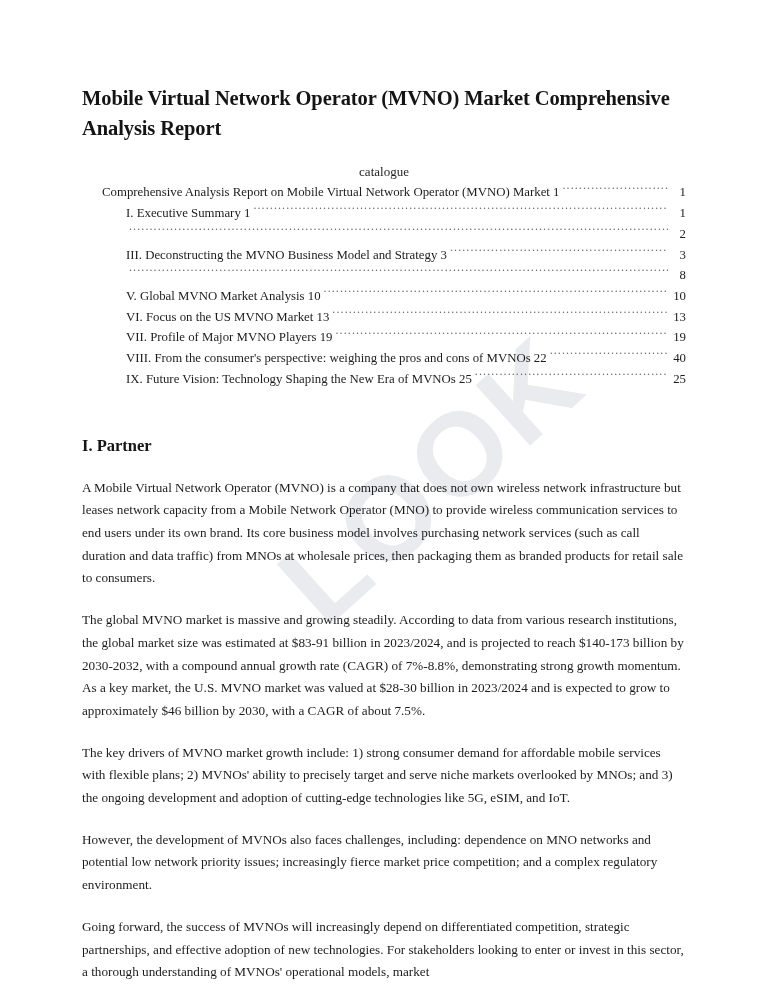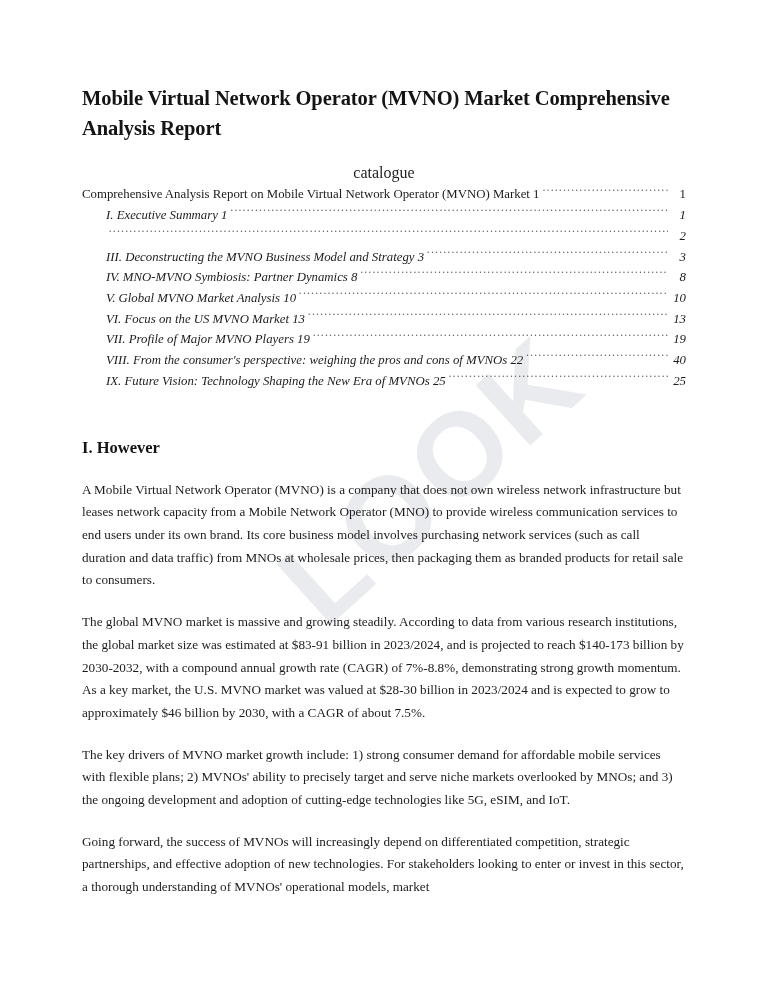--- a/index.html
+++ b/index.html
@@ -60,39 +60,40 @@
     font-size: 20.5px;
     font-weight: bold;
     line-height: 1.45;
     letter-spacing: -0.1px;
     color: #141414;
   }
 
   
   .catalogue-label {
     text-align: center;
-    font-size: 16px;
+    font-size: 13px;
     margin-top: 21px;
     color: #1f1f1f;
   }
 
   
   .toc {
     margin-top: 2px;
+    margin-left: 20px;
   }
   .toc-row {
     display: flex;
     align-items: baseline;
     font-size: 12.8px;
     line-height: 1.62;
     color: #1c1c1c;
     white-space: nowrap;
   }
   .toc-row.level-0 { padding-left: 0; }
-  .toc-row.level-1 { padding-left: 24px; font-style: italic; }
+  .toc-row.level-1 { padding-left: 24px; }
 
   .toc-label {
     flex: 0 0 auto;
   }
   .toc-dots {
     flex: 1 1 auto;
     overflow: hidden;
     margin: 0 1px 0 3px;
     position: relative;
     height: 1em;
@@ -165,21 +166,20 @@
         <div class="toc-row level-1">
           <span class="toc-dots"></span>
           <span class="toc-page">2</span>
         </div>
         <div class="toc-row level-1">
           <span class="toc-label">III. Deconstructing the MVNO Business Model and Strategy 3</span>
           <span class="toc-dots"></span>
           <span class="toc-page">3</span>
         </div>
         <div class="toc-row level-1">
-          <span class="toc-label">IV. MNO-MVNO Symbiosis: Partner Dynamics 8</span>
           <span class="toc-dots"></span>
           <span class="toc-page">8</span>
         </div>
         <div class="toc-row level-1">
           <span class="toc-label">V. Global MVNO Market Analysis 10</span>
           <span class="toc-dots"></span>
           <span class="toc-page">10</span>
         </div>
         <div class="toc-row level-1">
           <span class="toc-label">VI. Focus on the US MVNO Market 13</span>
@@ -196,23 +196,24 @@
           <span class="toc-dots"></span>
           <span class="toc-page">40</span>
         </div>
         <div class="toc-row level-1">
           <span class="toc-label">IX. Future Vision: Technology Shaping the New Era of MVNOs 25</span>
           <span class="toc-dots"></span>
           <span class="toc-page">25</span>
         </div>
       </div>
 
-    <h2 class="section-heading">I. However</h2>
+    <h2 class="section-heading">I. Partner</h2>
 
     <div id="abstract-container">
         <p class="body-para">A Mobile Virtual Network Operator (MVNO) is a company that does not own wireless network infrastructure but leases network capacity from a Mobile Network Operator (MNO) to provide wireless communication services to end users under its own brand. Its core business model involves purchasing network services (such as call duration and data traffic) from MNOs at wholesale prices, then packaging them as branded products for retail sale to consumers.</p>
         <p class="body-para">The global MVNO market is massive and growing steadily. According to data from various research institutions, the global market size was estimated at $83-91 billion in 2023/2024, and is projected to reach $140-173 billion by 2030-2032, with a compound annual growth rate (CAGR) of 7%-8.8%, demonstrating strong growth momentum. As a key market, the U.S. MVNO market was valued at $28-30 billion in 2023/2024 and is expected to grow to approximately $46 billion by 2030, with a CAGR of about 7.5%.</p>
         <p class="body-para">The key drivers of MVNO market growth include: 1) strong consumer demand for affordable mobile services with flexible plans; 2) MVNOs' ability to precisely target and serve niche markets overlooked by MNOs; and 3) the ongoing development and adoption of cutting-edge technologies like 5G, eSIM, and IoT.</p>
+        <p class="body-para">However, the development of MVNOs also faces challenges, including: dependence on MNO networks and potential low network priority issues; increasingly fierce market price competition; and a complex regulatory environment.</p>
         <p class="body-para">Going forward, the success of MVNOs will increasingly depend on differentiated competition, strategic partnerships, and effective adoption of new technologies. For stakeholders looking to enter or invest in this sector, a thorough understanding of MVNOs' operational models, market</p>
       </div>
 
   </div>
 </div>
 
 </body></html>

